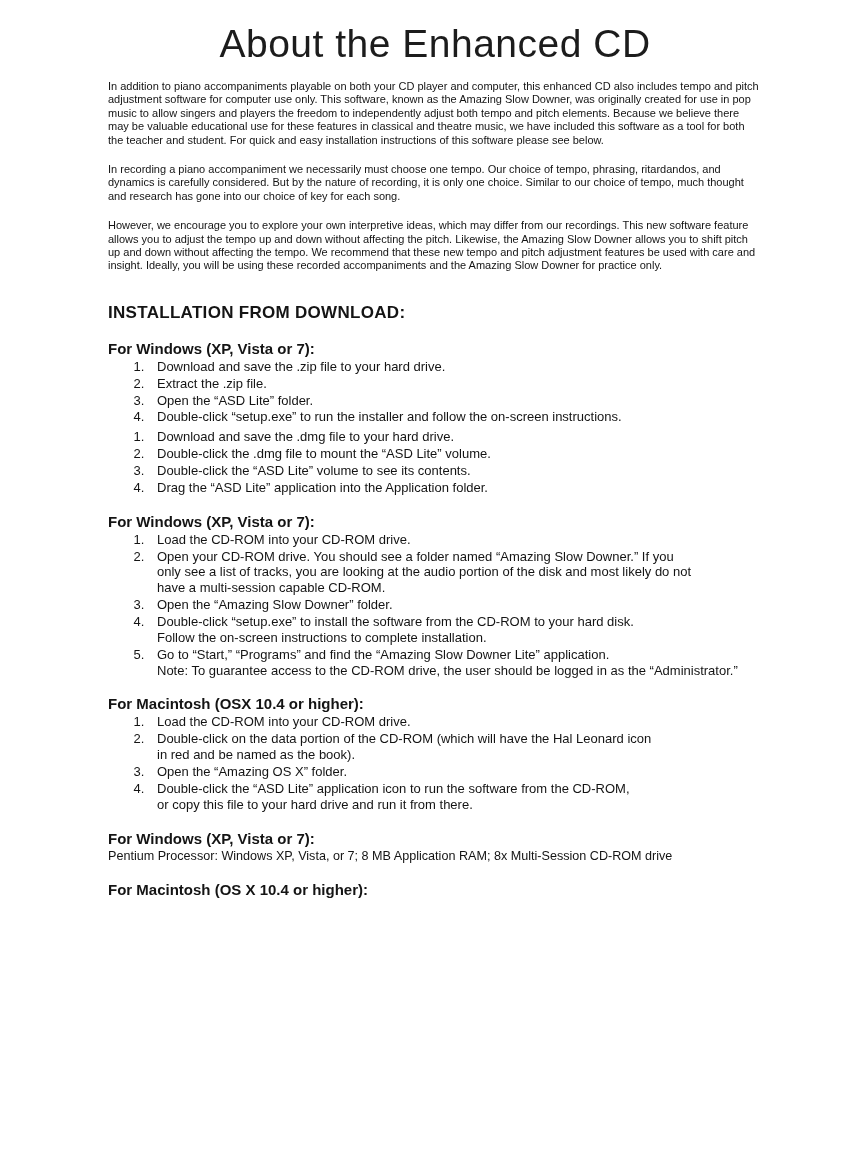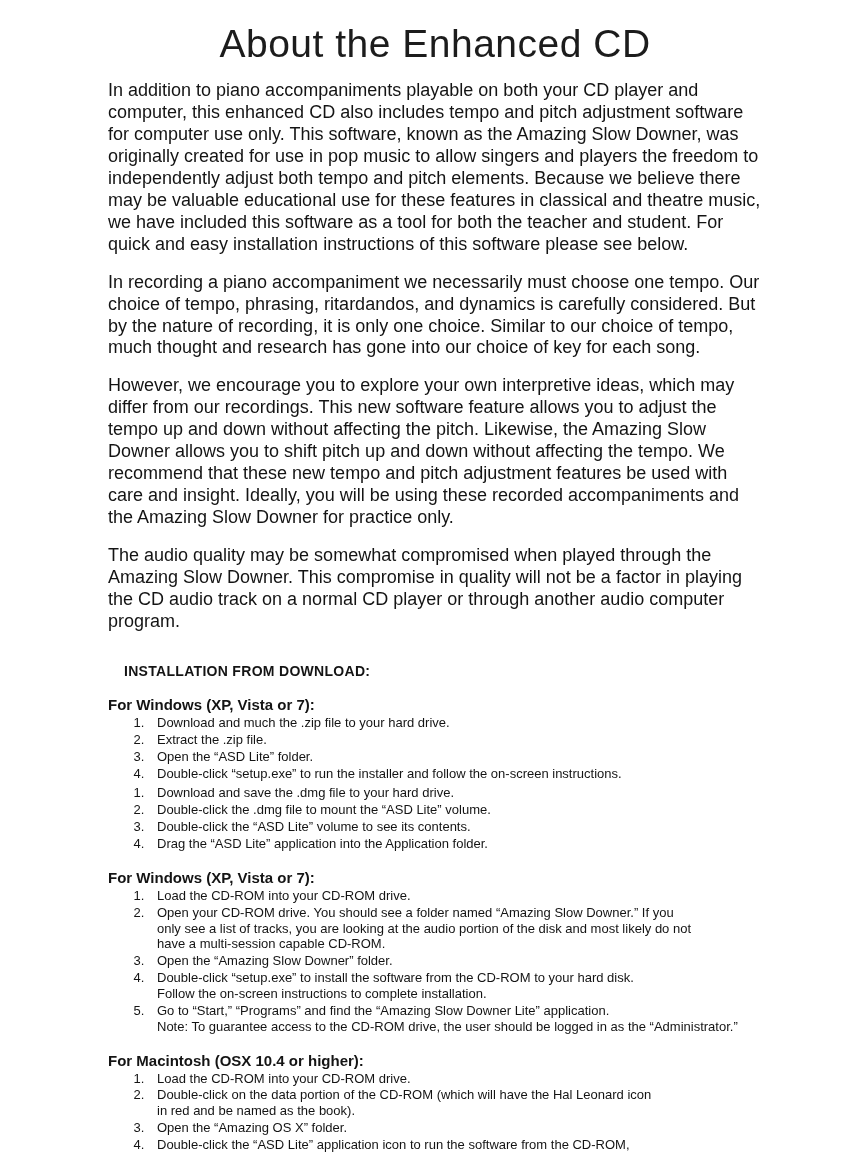--- a/index.html
+++ b/index.html
@@ -19,29 +19,29 @@
   h1.doc-title {
     font-family: "Liberation Sans", sans-serif;
     font-weight: 300;
     font-size: 39px;
     letter-spacing: 0.5px;
     text-align: center;
     margin: 6px 0 14px 0;
     color: #1c1c1c;
   }
   p.body-text {
-    font-size: 18px;
+    font-size: 11px;
     line-height: 1.22;
     margin: 0 0 16px 0;
   }
   h2.section-heading {
-    font-size: 14px;
+    font-size: 17px;
     font-weight: bold;
     letter-spacing: 0.3px;
-    margin: 30px 0 0 16px;
+    margin: 30px 0 0 0;
   }
   h3.sub-heading {
     font-size: 15px;
     font-weight: bold;
     margin: 17px 0 2px 0;
   }
   ol.steps {
     margin: 2px 0 4px 0;
     padding-left: 40px;
     font-size: 13px;
@@ -61,27 +61,26 @@
 </head>
 <body>
 
 <div class="page">
 
   <h1 class="doc-title">About the Enhanced CD</h1>
 
   <p class="body-text">In addition to piano accompaniments playable on both your CD player and computer, this enhanced CD also includes tempo and pitch adjustment software for computer use only. This software, known as the Amazing Slow Downer, was originally created for use in pop music to allow singers and players the freedom to independently adjust both tempo and pitch elements. Because we believe there may be valuable educational use for these features in classical and theatre music, we have included this software as a tool for both the teacher and student. For quick and easy installation instructions of this software please see below.</p>
   <p class="body-text">In recording a piano accompaniment we necessarily must choose one tempo. Our choice of tempo, phrasing, ritardandos, and dynamics is carefully considered. But by the nature of recording, it is only one choice. Similar to our choice of tempo, much thought and research has gone into our choice of key for each song.</p>
   <p class="body-text">However, we encourage you to explore your own interpretive ideas, which may differ from our recordings. This new software feature allows you to adjust the tempo up and down without affecting the pitch. Likewise, the Amazing Slow Downer allows you to shift pitch up and down without affecting the tempo. We recommend that these new tempo and pitch adjustment features be used with care and insight. Ideally, you will be using these recorded accompaniments and the Amazing Slow Downer for practice only.</p>
-  <p class="body-text">The audio quality may be somewhat compromised when played through the Amazing Slow Downer. This compromise in quality will not be a factor in playing the CD audio track on a normal CD player or through another audio computer program.</p>
 
   <h2 class="section-heading">INSTALLATION FROM DOWNLOAD:</h2>
 
   <h3 class="sub-heading">For Windows (XP, Vista or 7):</h3>
   <ol class="steps">
-      <li>Download and much the .zip file to your hard drive.</li>
+      <li>Download and save the .zip file to your hard drive.</li>
       <li>Extract the .zip file.</li>
       <li>Open the “ASD Lite” folder.</li>
       <li>Double-click “setup.exe” to run the installer and follow the on-screen instructions.</li>
     </ol>
 
   <ol class="steps">
       <li>Download and save the .dmg file to your hard drive.</li>
       <li>Double-click the .dmg file to mount the “ASD Lite” volume.</li>
       <li>Double-click the “ASD Lite” volume to see its contents.</li>
       <li>Drag the “ASD Lite” application into the Application folder.</li>

